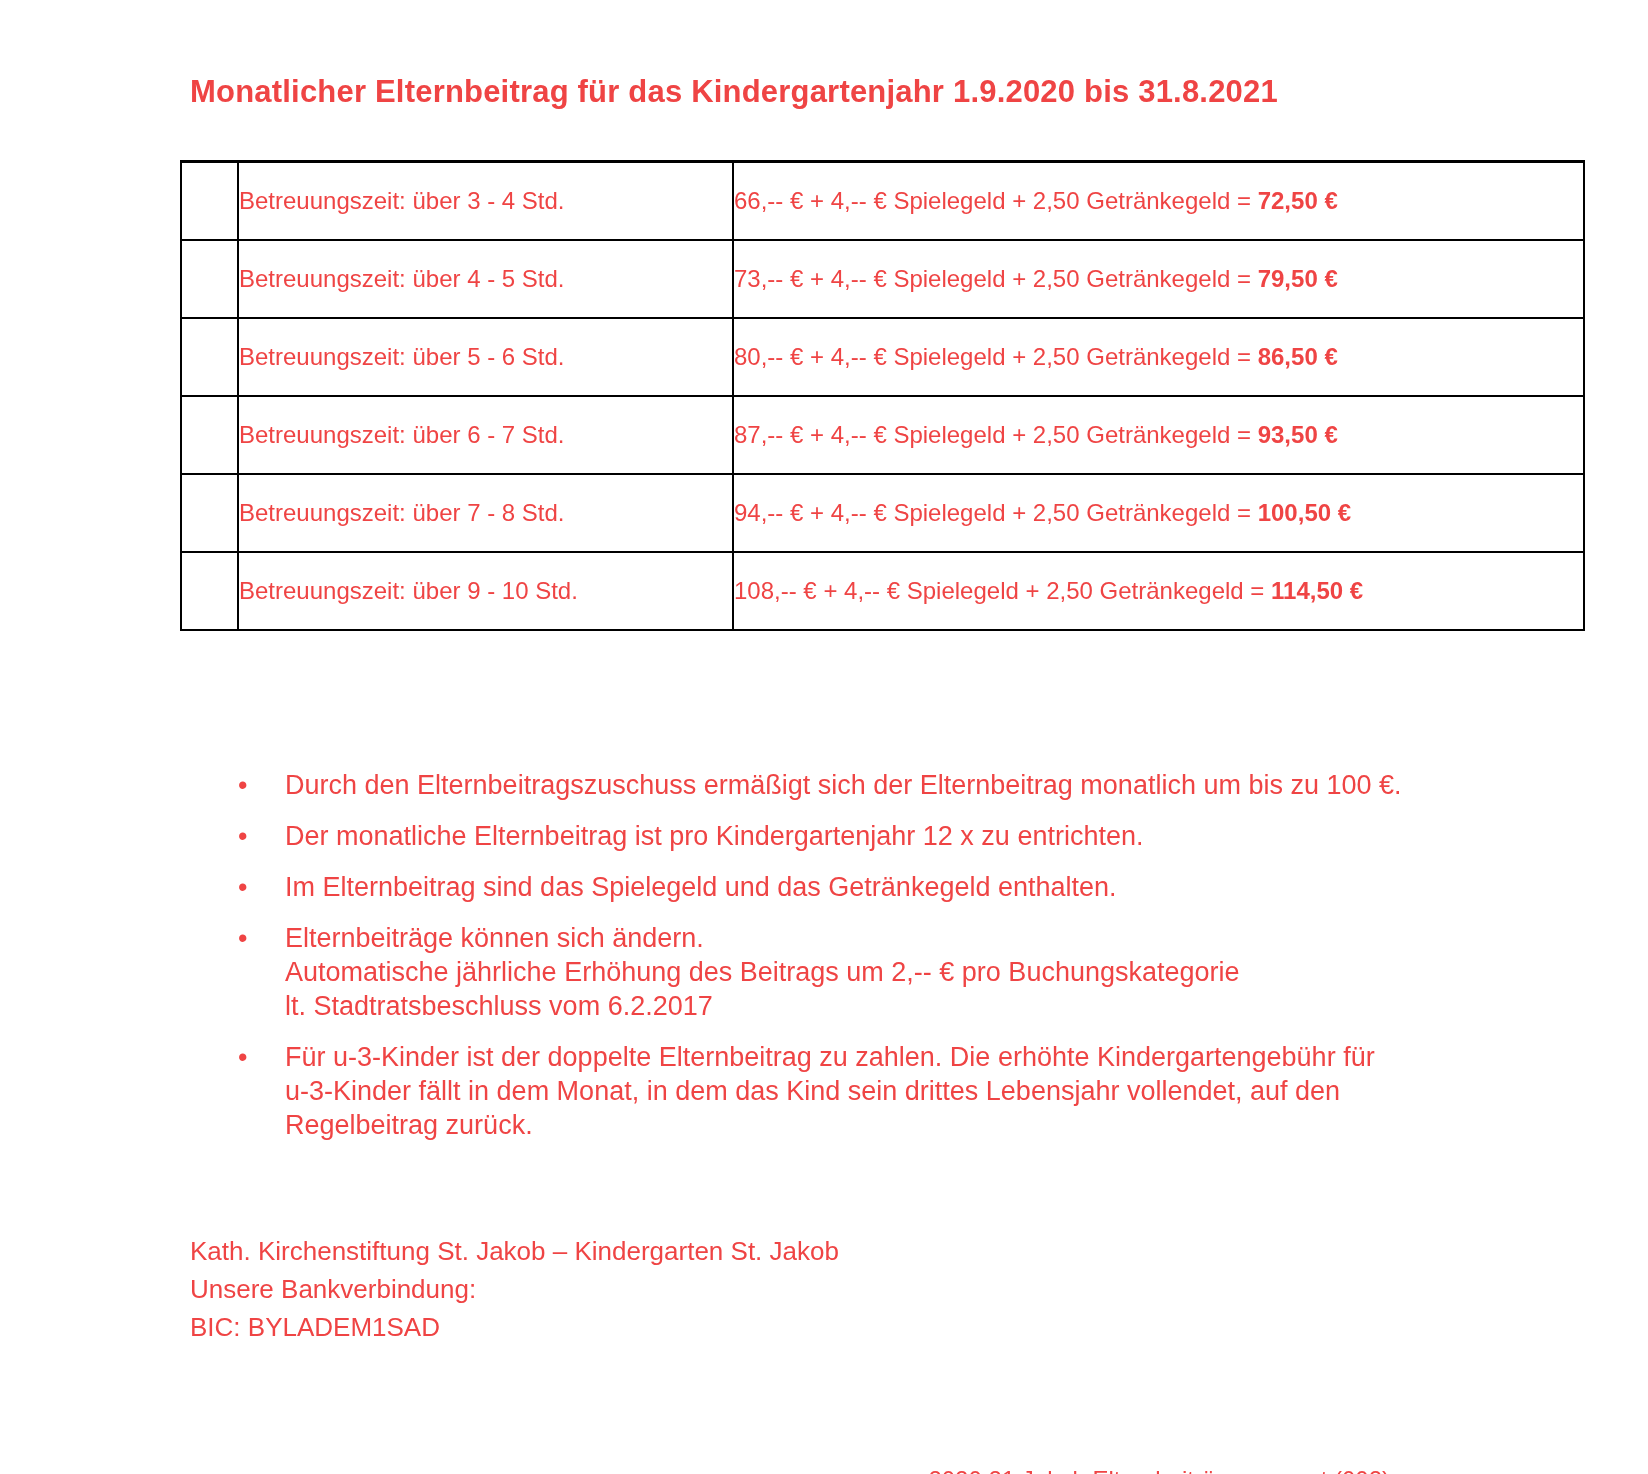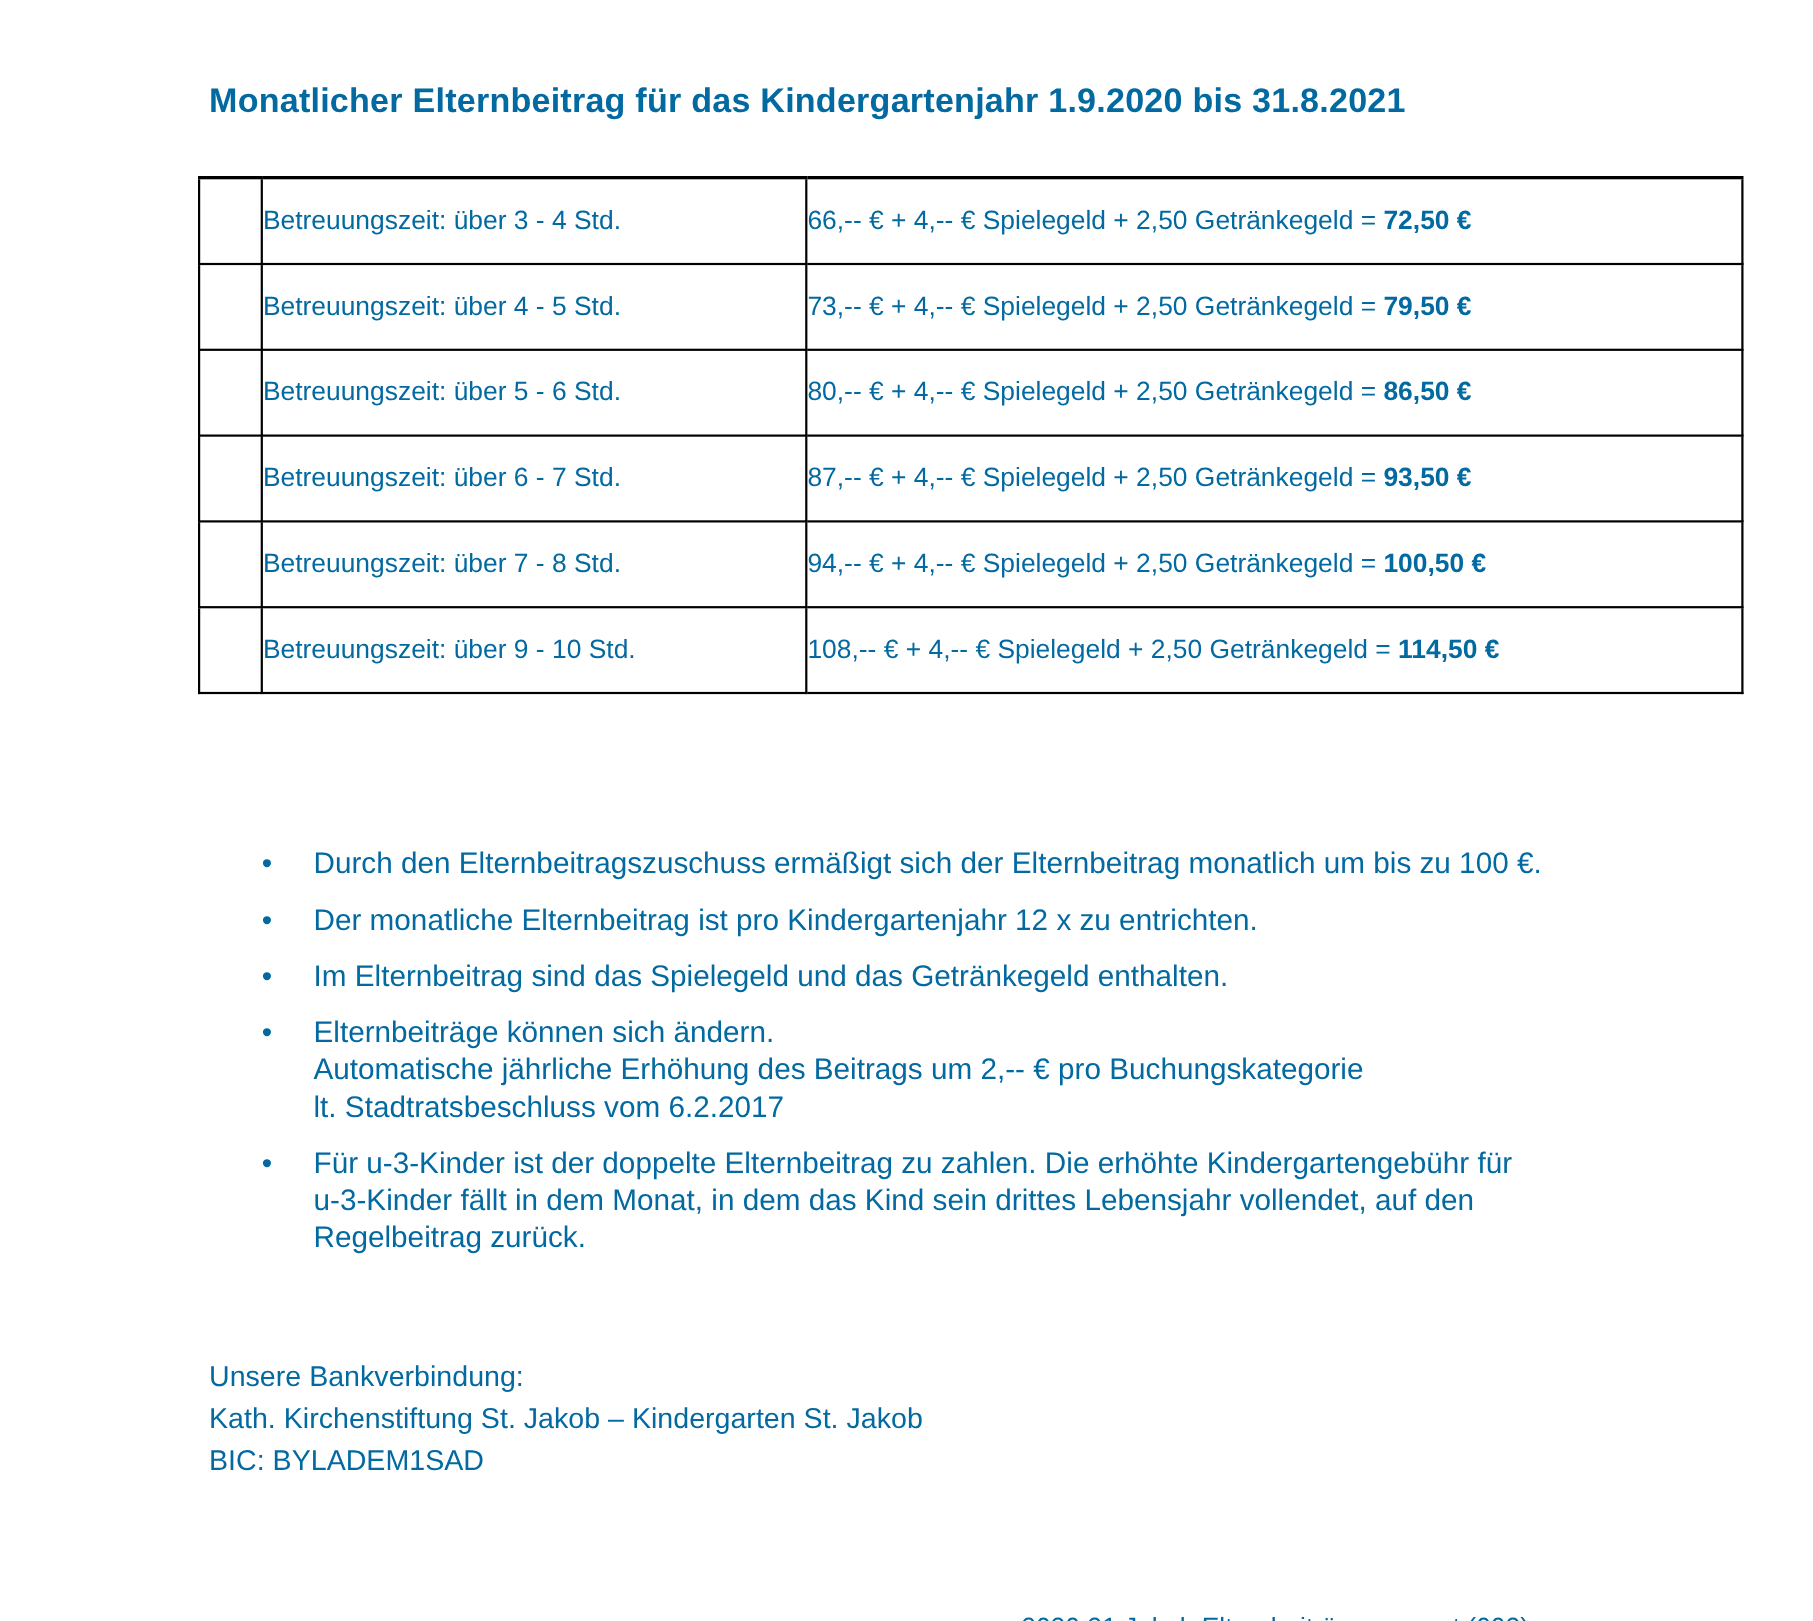--- a/index.html
+++ b/index.html
@@ -5,21 +5,21 @@
   html, body {
     margin: 0;
     padding: 0;
     background: #ffffff;
   }
   .page {
     position: relative;
     width: 1648px;
     height: 1474px;
     background: #ffffff;
-    color: #0369a1;
+    color: #ef4444;
     font-family: "Liberation Sans", "DejaVu Sans", sans-serif;
     overflow: hidden;
   }
   .doc-title {
     position: absolute;
     left: 190px;
     top: 74px;
     font-size: 31px;
     font-weight: bold;
     letter-spacing: 0.2px;
@@ -151,22 +151,22 @@
     </div>
     <div class="bullet-item">
       <span class="bullet-marker">•</span>
       <span class="bullet-text">Für u-3-Kinder ist der doppelte Elternbeitrag zu zahlen. Die erhöhte Kindergartengebühr für
 u-3-Kinder fällt in dem Monat, in dem das Kind sein drittes Lebensjahr vollendet, auf den
 Regelbeitrag zurück.</span>
     </div>
   </div>
 
   <div class="bank-block">
+    <div>Kath. Kirchenstiftung St. Jakob – Kindergarten St. Jakob</div>
     <div>Unsere Bankverbindung:</div>
-    <div>Kath. Kirchenstiftung St. Jakob – Kindergarten St. Jakob</div>
     <div class="bank-line3">
       <span>BIC: BYLADEM1SAD</span>
     </div>
   </div>
 
   <div class="doc-footer">2020 21 Jakob Elternbeiträge gesamt (002)</div>
 
 </div>
 
 </body></html>

